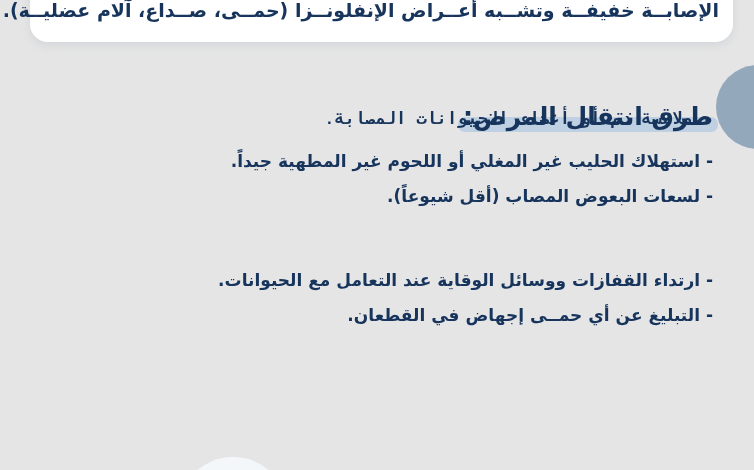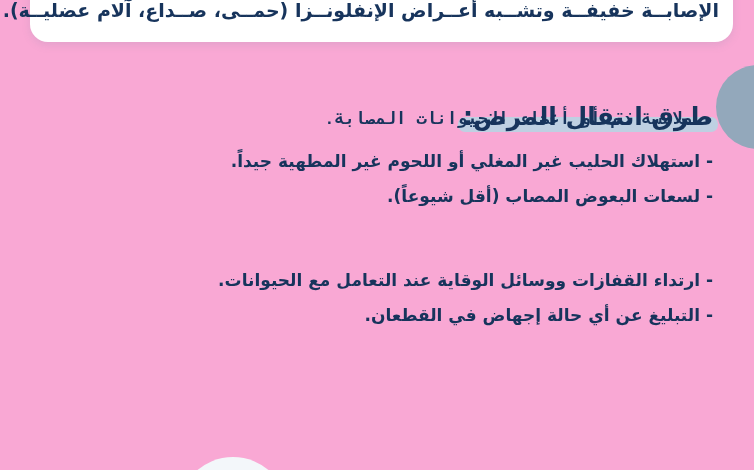--- a/index.html
+++ b/index.html
@@ -3,21 +3,21 @@
 <meta charset="utf-8">
 <style>
   html, body {
     margin: 0;
     padding: 0;
   }
   .page {
     position: relative;
     width: 754px;
     height: 470px;
-    background: #f9a8d4;
+    background: #e5e5e5;
     overflow: hidden;
     direction: rtl;
     font-family: "DejaVu Sans", sans-serif;
     color: #17345c;
   }
   
   .intro-card {
     position: absolute;
     top: -34px;
     right: 21px;
@@ -121,15 +121,15 @@
   <div class="section-heading heading-transmission">
     <span class="heading-text">طرق انتقال المرض:</span>
   </div>
 
   <div class="bullet b1">- ملامسة دم أو أعضاء الحيوانات المصابة.</div>
   <div class="bullet b3">- لسعات البعوض المصاب (أقل شيوعاً).</div>
   <div class="bullet b2">- استهلاك الحليب غير المغلي أو اللحوم غير المطهية جيداً.</div>
 
 
   <div class="bullet b4">- ارتداء القفازات ووسائل الوقاية عند التعامل مع الحيوانات.</div>
-  <div class="bullet b5">- التبليغ عن أي حالة إجهاض في القطعان.</div>
+  <div class="bullet b5">- التبليغ عن أي حمــى إجهاض في القطعان.</div>
 
 </div>
 
 </body></html>

